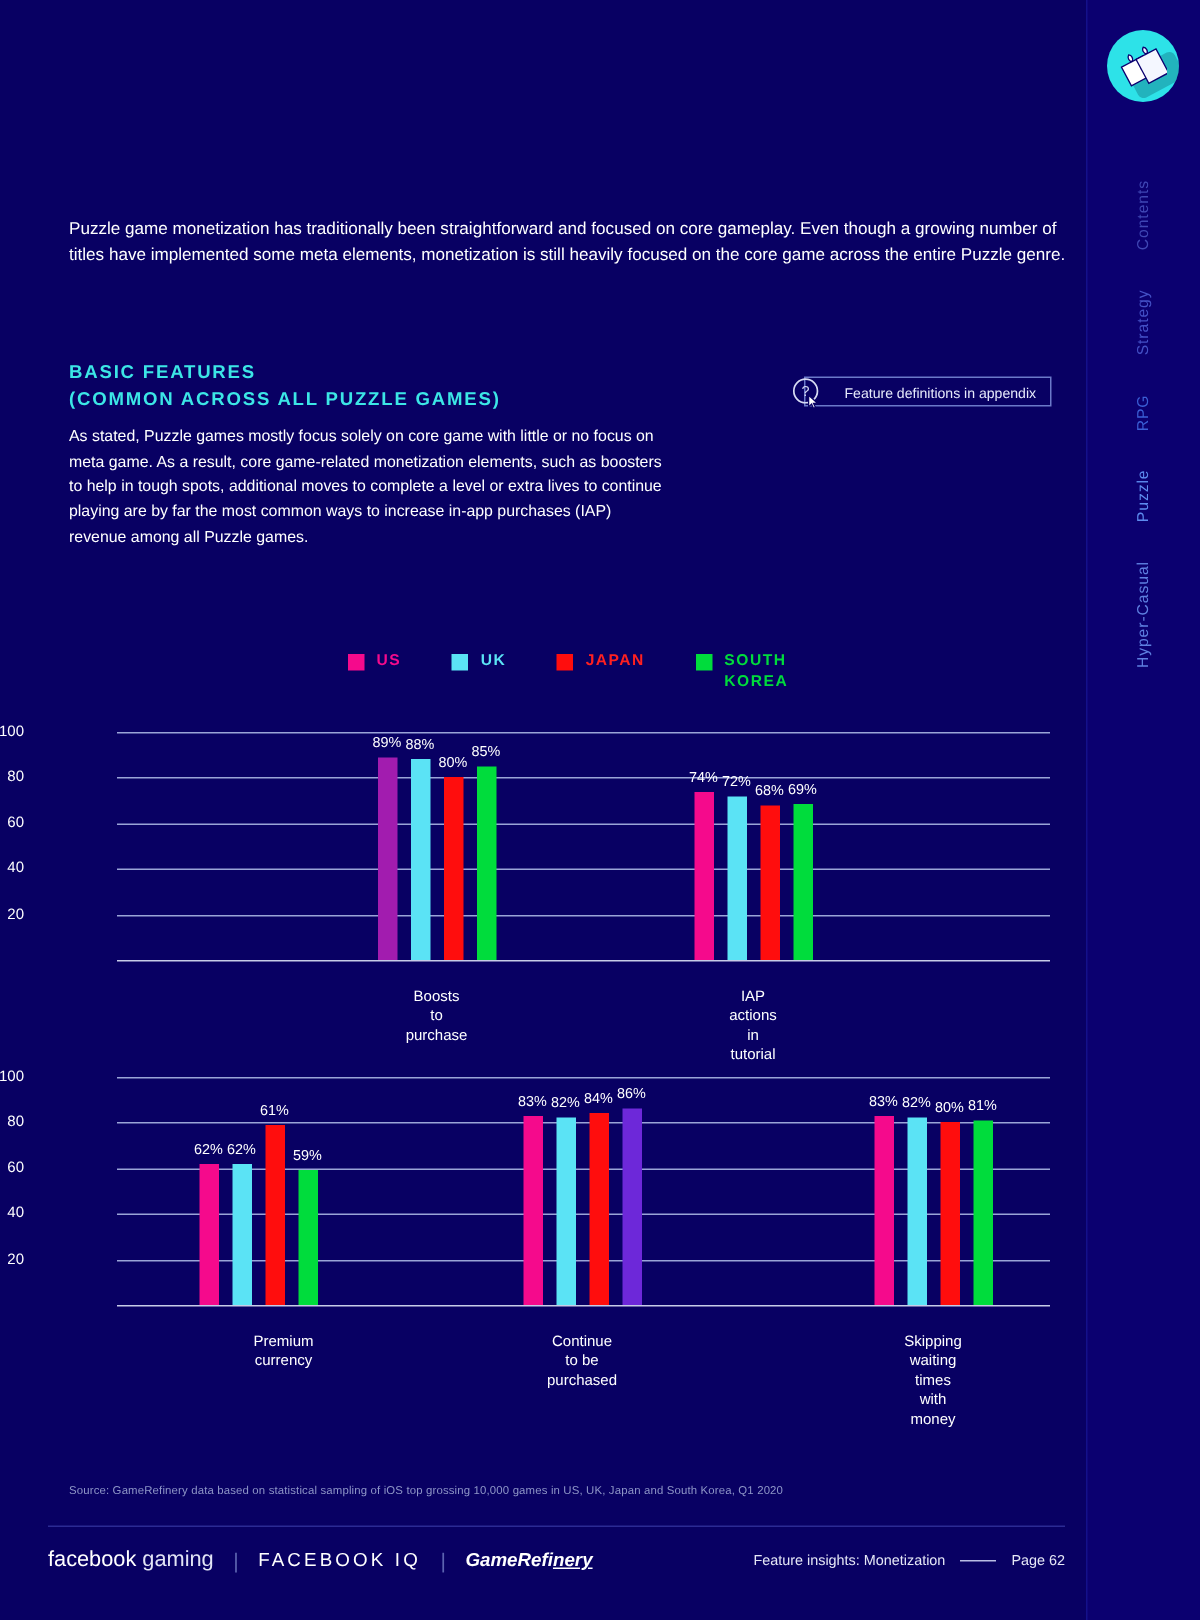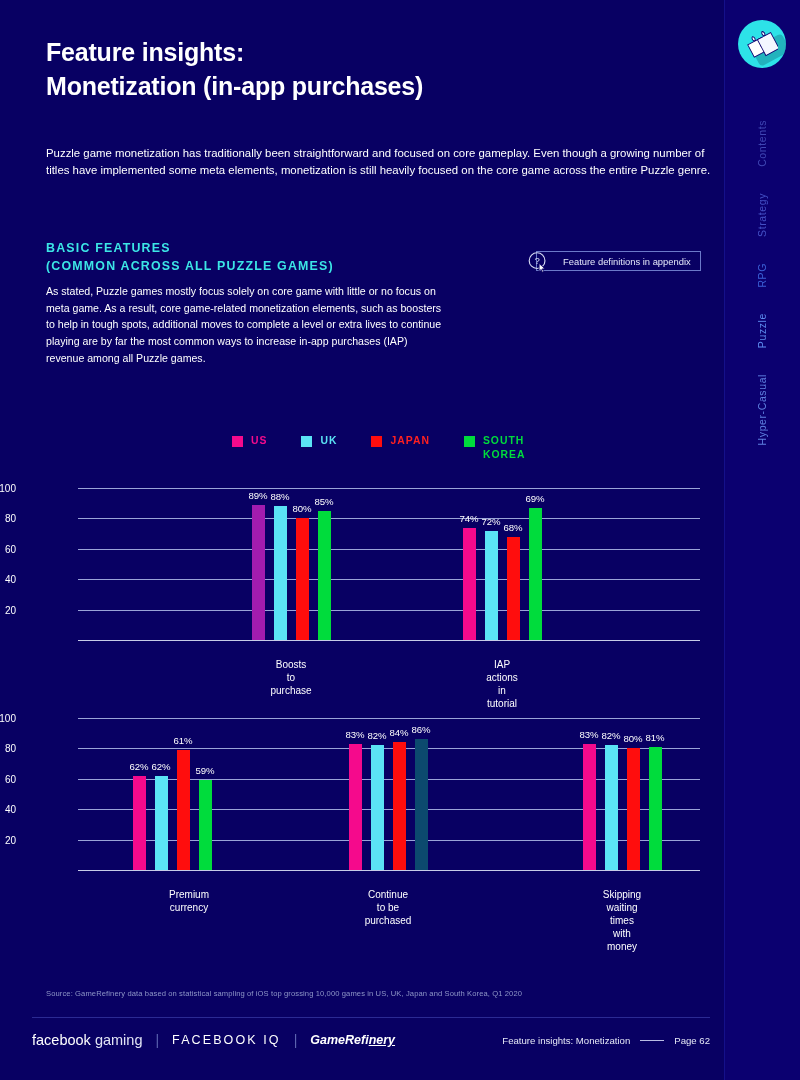--- a/index.html
+++ b/index.html
@@ -260,24 +260,20 @@
       <div class="rail-item lvl1">Contents</div>
       <div class="rail-item lvl2">Strategy</div>
       <div class="rail-item lvl3">RPG</div>
       <div class="rail-item active">Puzzle</div>
       <div class="rail-item lvl5">Hyper-Casual</div>
     </div>
   </div>
 
   <div class="content">
 
-    <div class="title">
-      <div>Feature insights:</div>
-      <div>Monetization (in-app purchases)</div>
-    </div>
 
     <div class="intro">Puzzle game monetization has traditionally been straightforward and focused on core gameplay. Even though a growing number of titles have implemented some meta elements, monetization is still heavily focused on the core game across the entire Puzzle genre.</div>
 
     <div class="sec-head" style="white-space: pre-line;">BASIC FEATURES
 (COMMON ACROSS ALL PUZZLE GAMES)</div>
 
     <div class="sec-body">As stated, Puzzle games mostly focus solely on core game with little or no focus on meta game. As a result, core game-related monetization elements, such as boosters to help in tough spots, additional moves to complete a level or extra lives to continue playing are by far the most common ways to increase in-app purchases (IAP) revenue among all Puzzle games.</div>
 
     <div class="appendix">
       <svg class="qmark" viewBox="0 0 24 24">
@@ -337,21 +333,21 @@
           </div>
           <div class="bar" style="left: 384.5px; height: 112.48px; background: rgb(245, 10, 140);">
             <span class="bar-val">74%</span>
           </div>
           <div class="bar" style="left: 406.5px; height: 109.44px; background: rgb(91, 227, 245);">
             <span class="bar-val">72%</span>
           </div>
           <div class="bar" style="left: 428.5px; height: 103.36px; background: rgb(255, 13, 13);">
             <span class="bar-val">68%</span>
           </div>
-          <div class="bar" style="left: 450.5px; height: 132px; background: rgb(0, 220, 60);">
+          <div class="bar" style="left: 450.5px; height: 104px; background: rgb(0, 220, 60);">
             <span class="bar-val">69%</span>
           </div>
         </div>
       <div id="c1-labels">
           <div class="group-label" style="left: 291px; top: 170px; position: absolute;">Boosts to purchase</div>
           <div class="group-label" style="left: 502px; top: 170px; position: absolute;">IAP actions in tutorial</div>
         </div>
     </div>
 
     <div class="chart chart2">
@@ -383,21 +379,21 @@
           </div>
           <div class="bar" style="left: 270.5px; height: 126.16px; background: rgb(245, 10, 140);">
             <span class="bar-val">83%</span>
           </div>
           <div class="bar" style="left: 292.5px; height: 124.64px; background: rgb(91, 227, 245);">
             <span class="bar-val">82%</span>
           </div>
           <div class="bar" style="left: 314.5px; height: 127.68px; background: rgb(255, 13, 13); text-decoration: underline;">
             <span class="bar-val">84%</span>
           </div>
-          <div class="bar" style="left: 336.5px; height: 130.72px; background: #0c4a6e;">
+          <div class="bar" style="left: 336.5px; height: 130.72px; background: #6d28d9;">
             <span class="bar-val">86%</span>
           </div>
           <div class="bar" style="left: 504.5px; height: 126.16px; background: rgb(245, 10, 140);">
             <span class="bar-val">83%</span>
           </div>
           <div class="bar" style="left: 526.5px; height: 124.64px; background: rgb(91, 227, 245);">
             <span class="bar-val">82%</span>
           </div>
           <div class="bar" style="left: 548.5px; height: 121.6px; background: rgb(255, 13, 13);">
             <span class="bar-val">80%</span>

